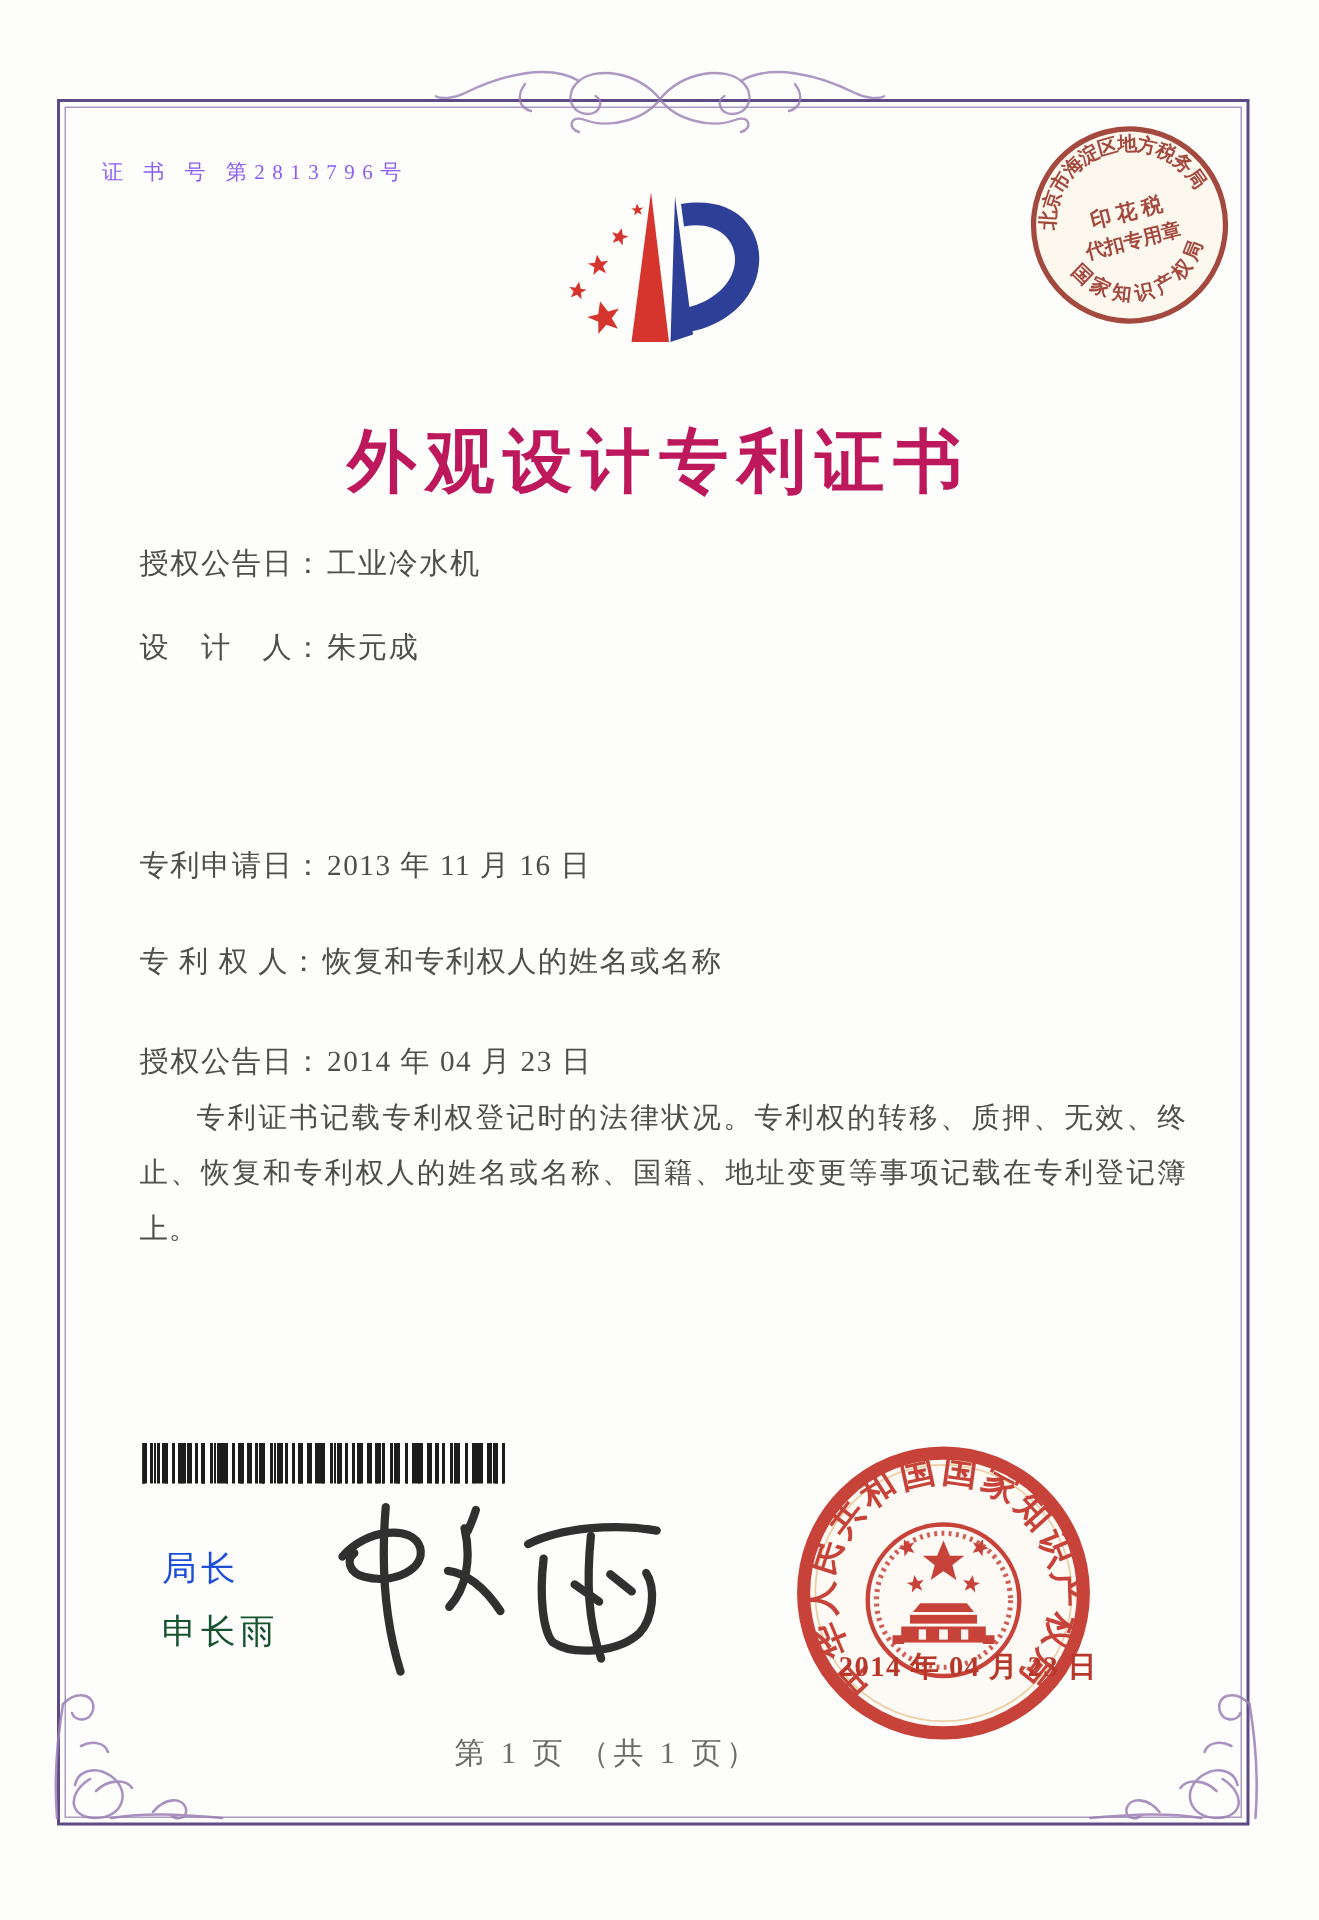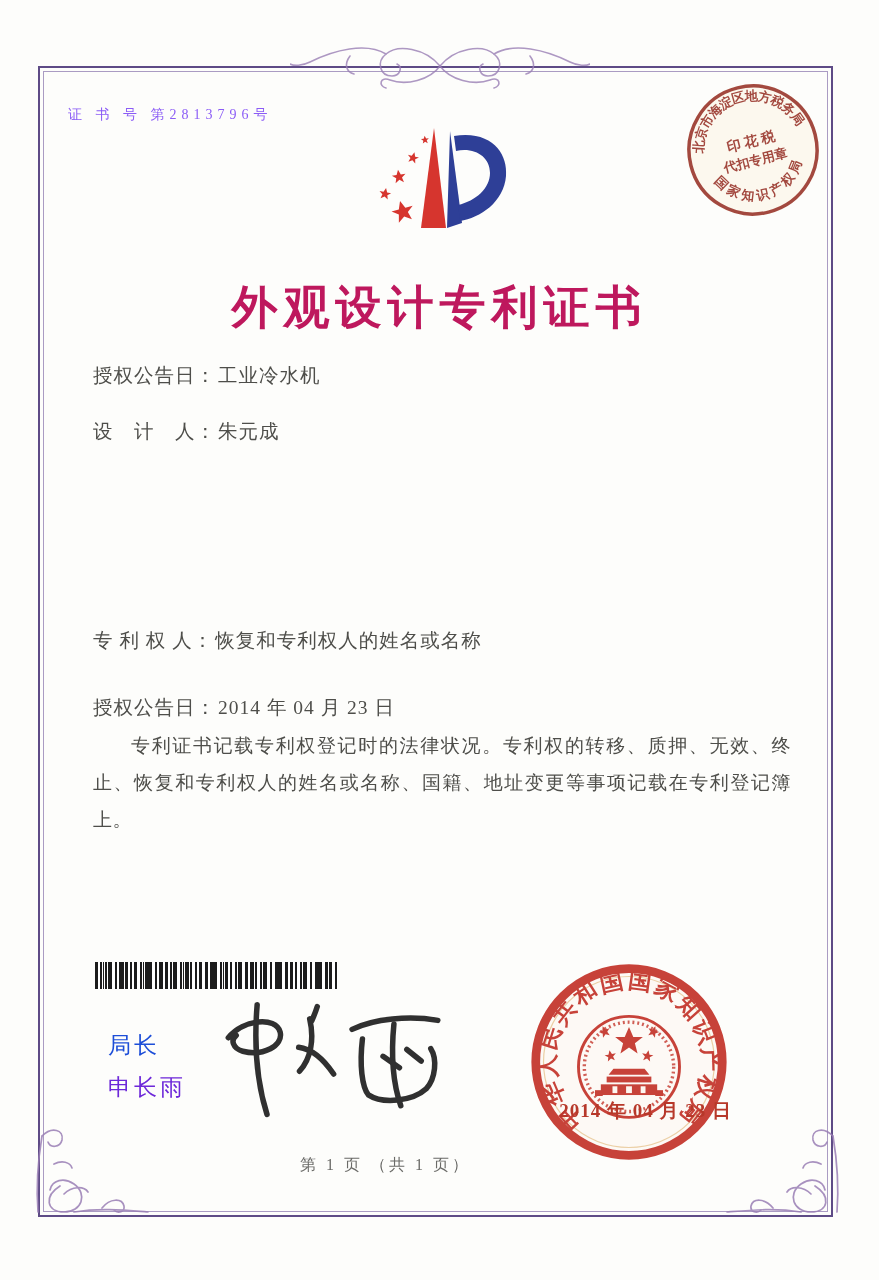--- a/index.html
+++ b/index.html
@@ -46,30 +46,30 @@
   
   .barcode{
     position:absolute;left:95px;top:962px;width:243px;height:27px;
     background:
       repeating-linear-gradient(90deg,#1c1c1c 0 2px,#fff 2px 5px),
       repeating-linear-gradient(90deg,#1c1c1c 0 1px,#fff 1px 8px),
       repeating-linear-gradient(90deg,#1c1c1c 0 3px,#fff 3px 13px);
     background-blend-mode:darken;
   }
   .signer-title{position:absolute;left:108px;top:1030px;font-size:23px;letter-spacing:3px;color:#1d4ed8;}
-  .signer-name{position:absolute;left:108px;top:1072px;font-size:23px;letter-spacing:3px;color:#6d28d9;}
+  .signer-name{position:absolute;left:108px;top:1072px;font-size:23px;letter-spacing:3px;color:#14532d;}
   .signature{position:absolute;left:215px;top:996px;transform:rotate(-2deg);}
   .seal{position:absolute;left:527px;top:960px;opacity:.95;}
   .seal-date{
     position:absolute;left:543px;top:1098px;width:205px;text-align:center;
     font-size:19px;font-weight:bold;color:#b7382a;letter-spacing:1px;
   }
   .page-num{
-    position:absolute;left:300px;top:1155px;width:210px;
-    font-size:16px;letter-spacing:3px;color:#6b6b68;
+    position:absolute;left:300px;top:1155px;width:210px;text-align:center;
+    font-size:20px;letter-spacing:3px;color:#6b6b68;
   }
 </style>
 </head>
 <body>
 
 <div class="page">
 
   <svg width="0" height="0" style="position:absolute">
     <defs>
       <polygon id="star" points="0,-10 2.94,-3.09 9.51,-3.09 4.05,1.18 5.88,8.09 0,4 -5.88,8.09 -4.05,1.18 -9.51,-3.09 -2.94,-3.09"></polygon>
@@ -133,20 +133,21 @@
     </g>
     <polygon points="64,4 51,104 76,104" fill="#d6352e"></polygon>
     <polygon points="80,7 77,104 92,99" fill="#2e3f97"></polygon>
     <path d="M84,12 C122,6 138,30 136,52 C134,78 110,94 90,97 L88,81 C106,77 120,64 120,49 C120,33 105,23 86,27 Z" fill="#2e3f97"></path>
   </svg>
 
   <div class="title">外观设计专利证书</div>
 
   <div class="field f0"><span class="lbl">授权公告日：</span><span>工业冷水机</span></div>
   <div class="field f1"><span class="lbl">设　计　人：</span><span>朱元成</span></div>
+  <div class="field f3"><span class="lbl">专利申请日：</span><span>2013 年 11 月 16 日</span></div>
   <div class="field f4"><span class="lbl">专 利 权 人：</span><span>恢复和专利权人的姓名或名称</span></div>
   <div class="field f5"><span class="lbl">授权公告日：</span><span>2014 年 04 月 23 日</span></div>
 
   <div class="paras">
     <p>专利证书记载专利权登记时的法律状况。专利权的转移、质押、无效、终止、恢复和专利权人的姓名或名称、国籍、地址变更等事项记载在专利登记簿上。</p>
   </div>
 
   <div class="barcode"></div>
 
   <div class="signer-title">局长</div>

